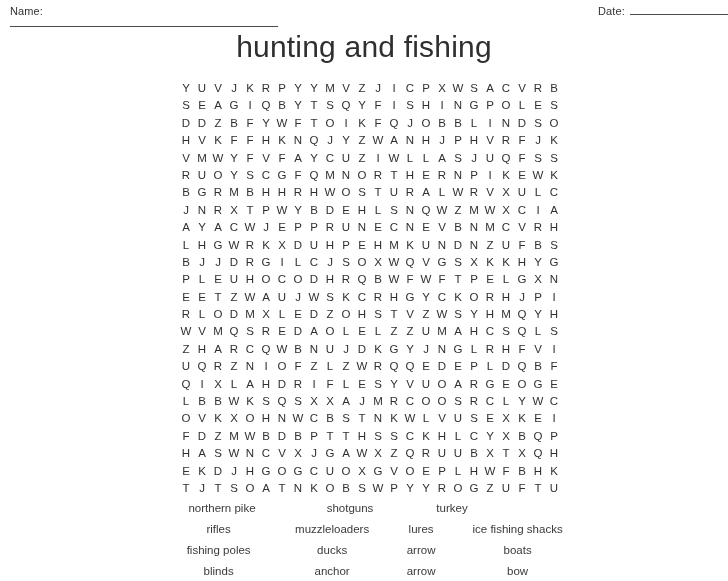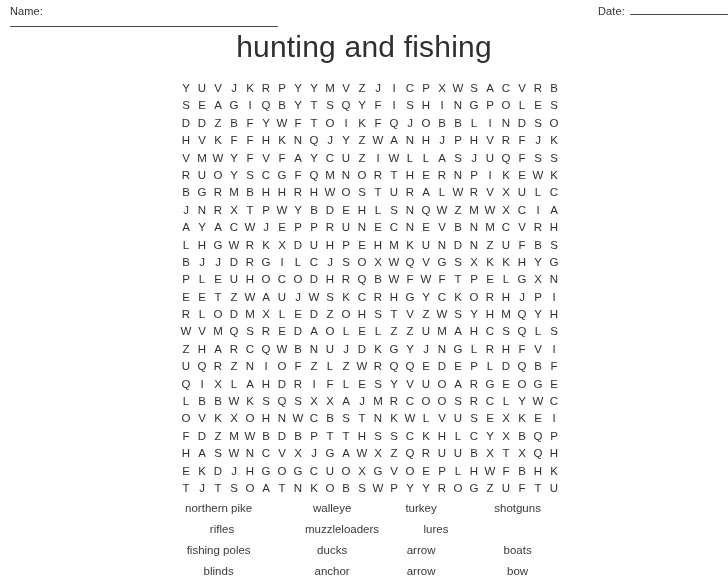--- a/index.html
+++ b/index.html
@@ -752,28 +752,28 @@
       <span class="cell">U</span>
       <span class="cell">F</span>
       <span class="cell">T</span>
       <span class="cell">U</span>
     </div>
   </div>
 
 <div class="wordlist" id="word-list">
     <div class="word-row word-row-first">
       <div class="word-cell wc-0">northern pike</div>
-      <div class="word-cell wc-1">walleye</div>
+      <div class="word-cell wc-3">shotguns</div>
       <div class="word-cell wc-2">turkey</div>
-      <div class="word-cell wc-3">shotguns</div>
     </div>
     <div class="word-row">
       <div class="word-cell wc-0">rifles</div>
       <div class="word-cell wc-1">muzzleloaders</div>
       <div class="word-cell wc-2">lures</div>
+      <div class="word-cell wc-3">ice fishing shacks</div>
     </div>
     <div class="word-row">
       <div class="word-cell wc-0">fishing poles</div>
       <div class="word-cell wc-1">ducks</div>
       <div class="word-cell wc-2">arrow</div>
       <div class="word-cell wc-3">boats</div>
     </div>
     <div class="word-row">
       <div class="word-cell wc-0">blinds</div>
       <div class="word-cell wc-1">anchor</div>

